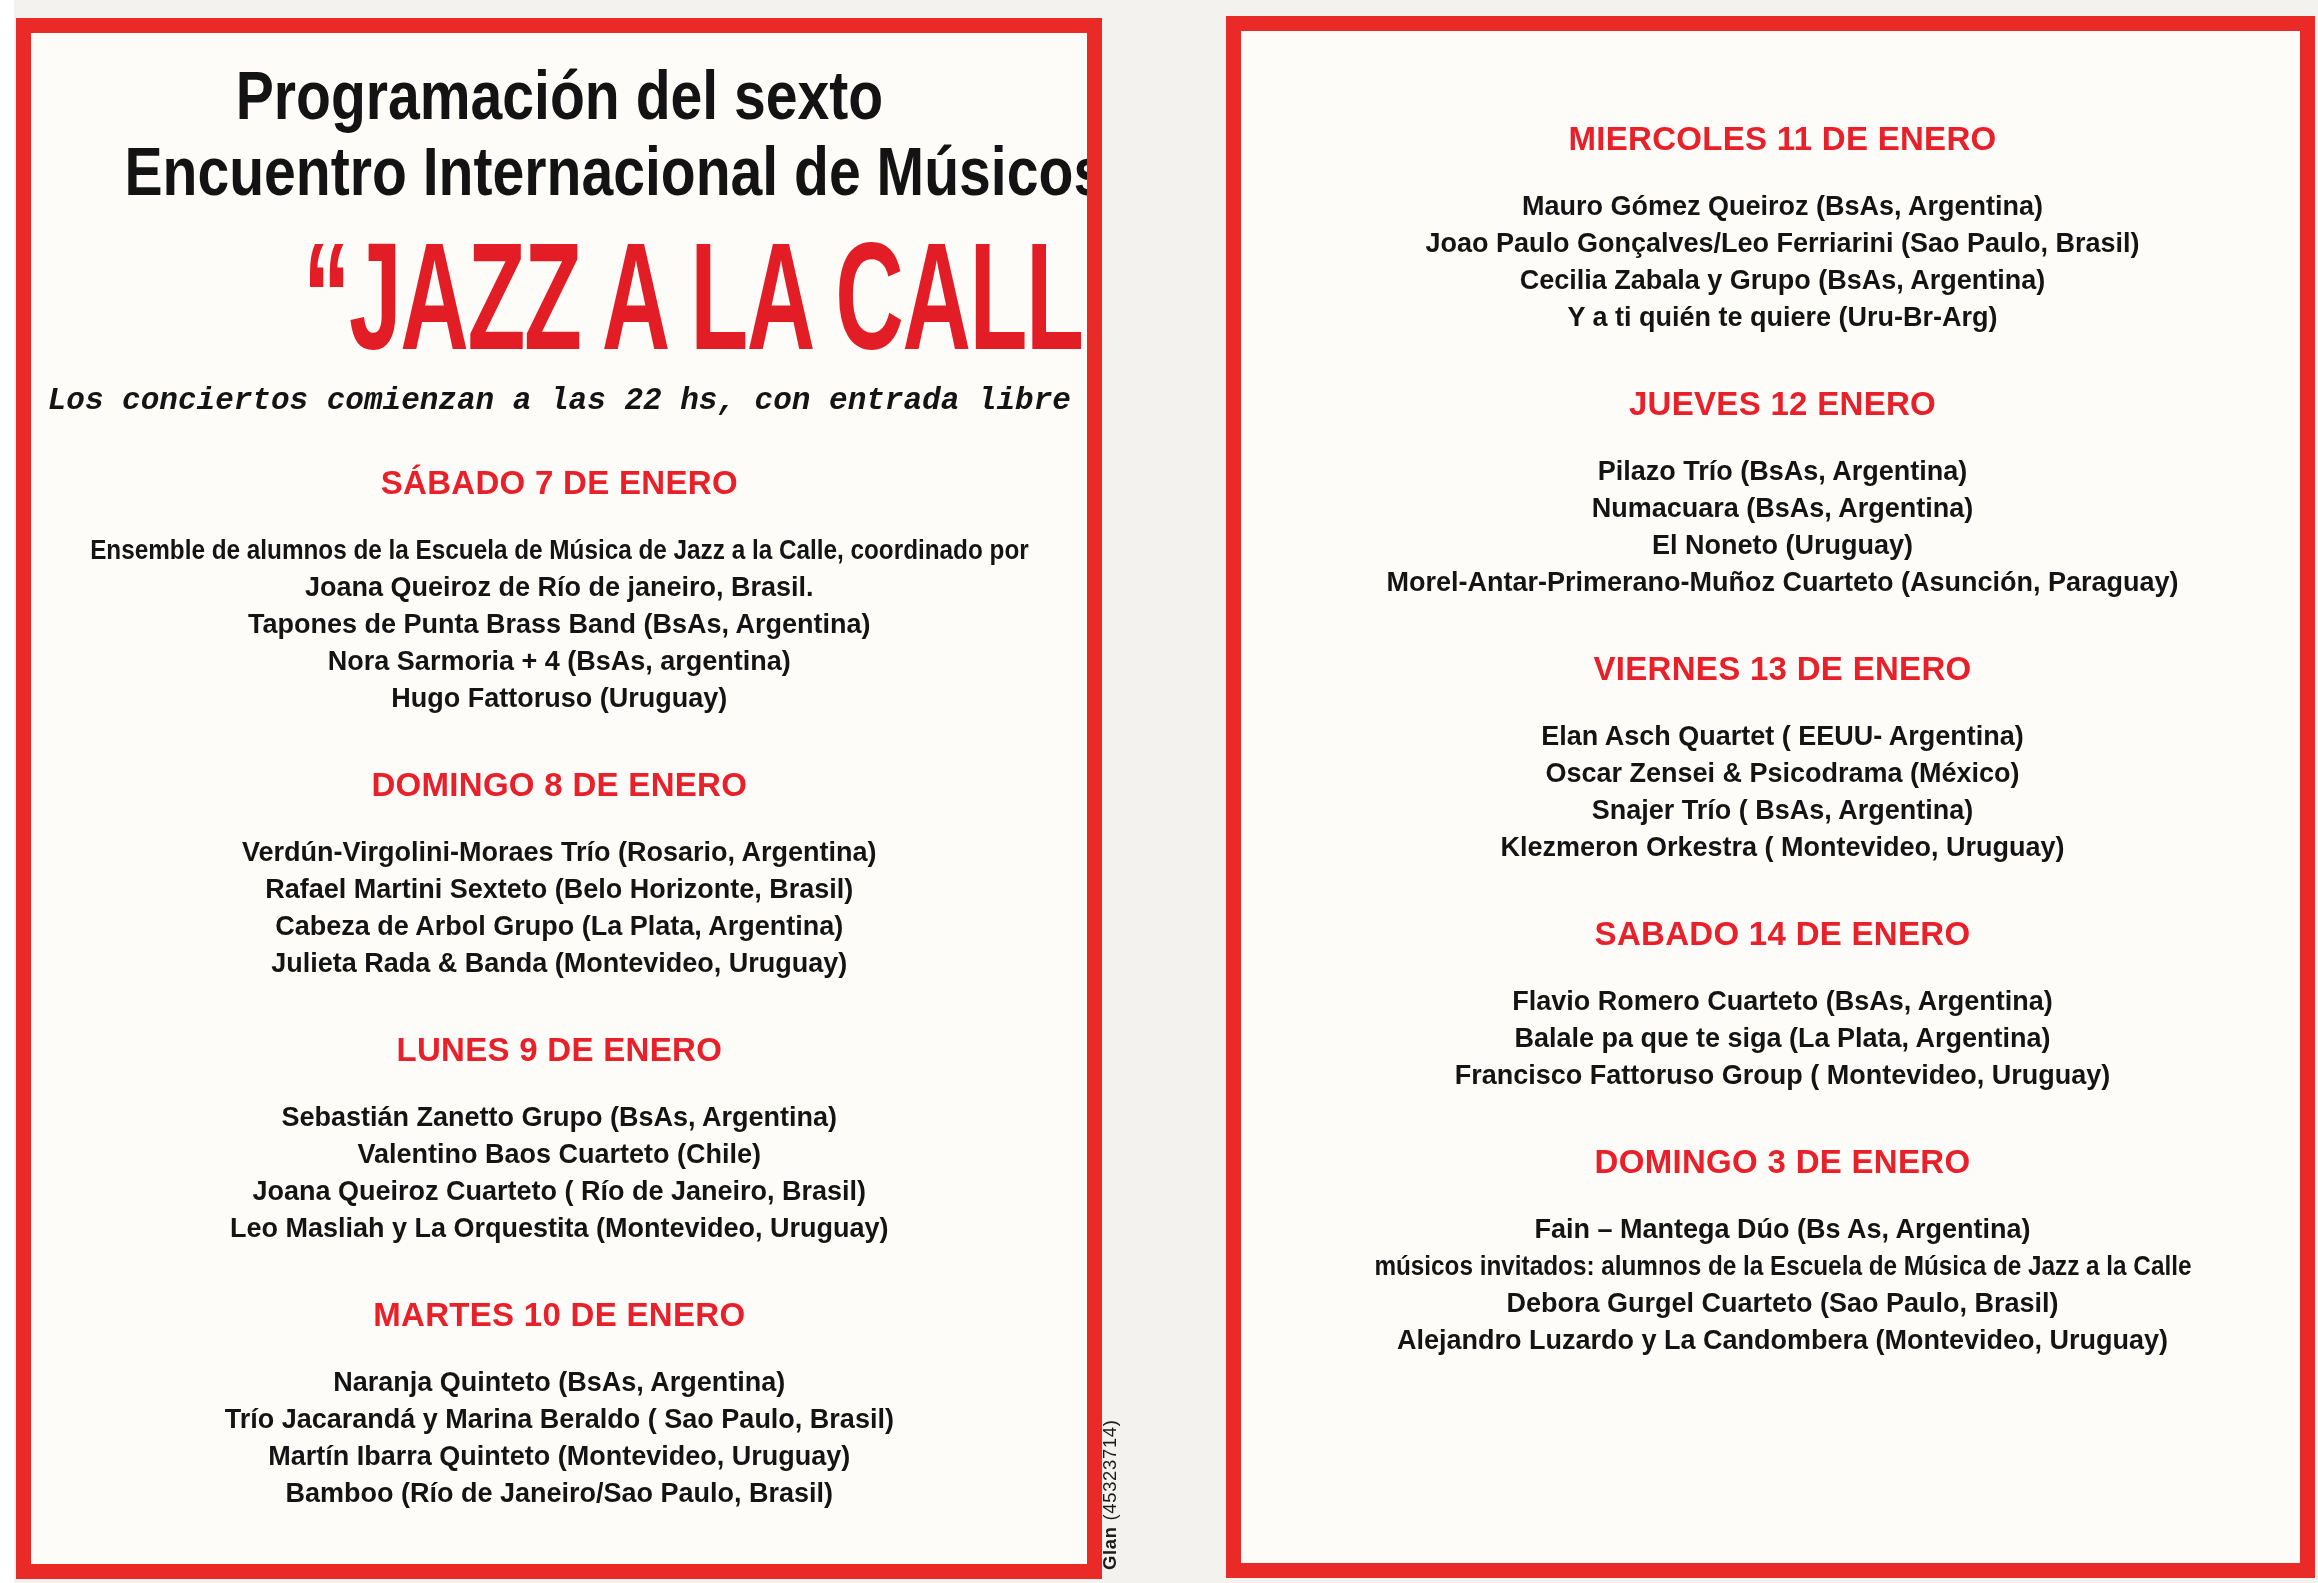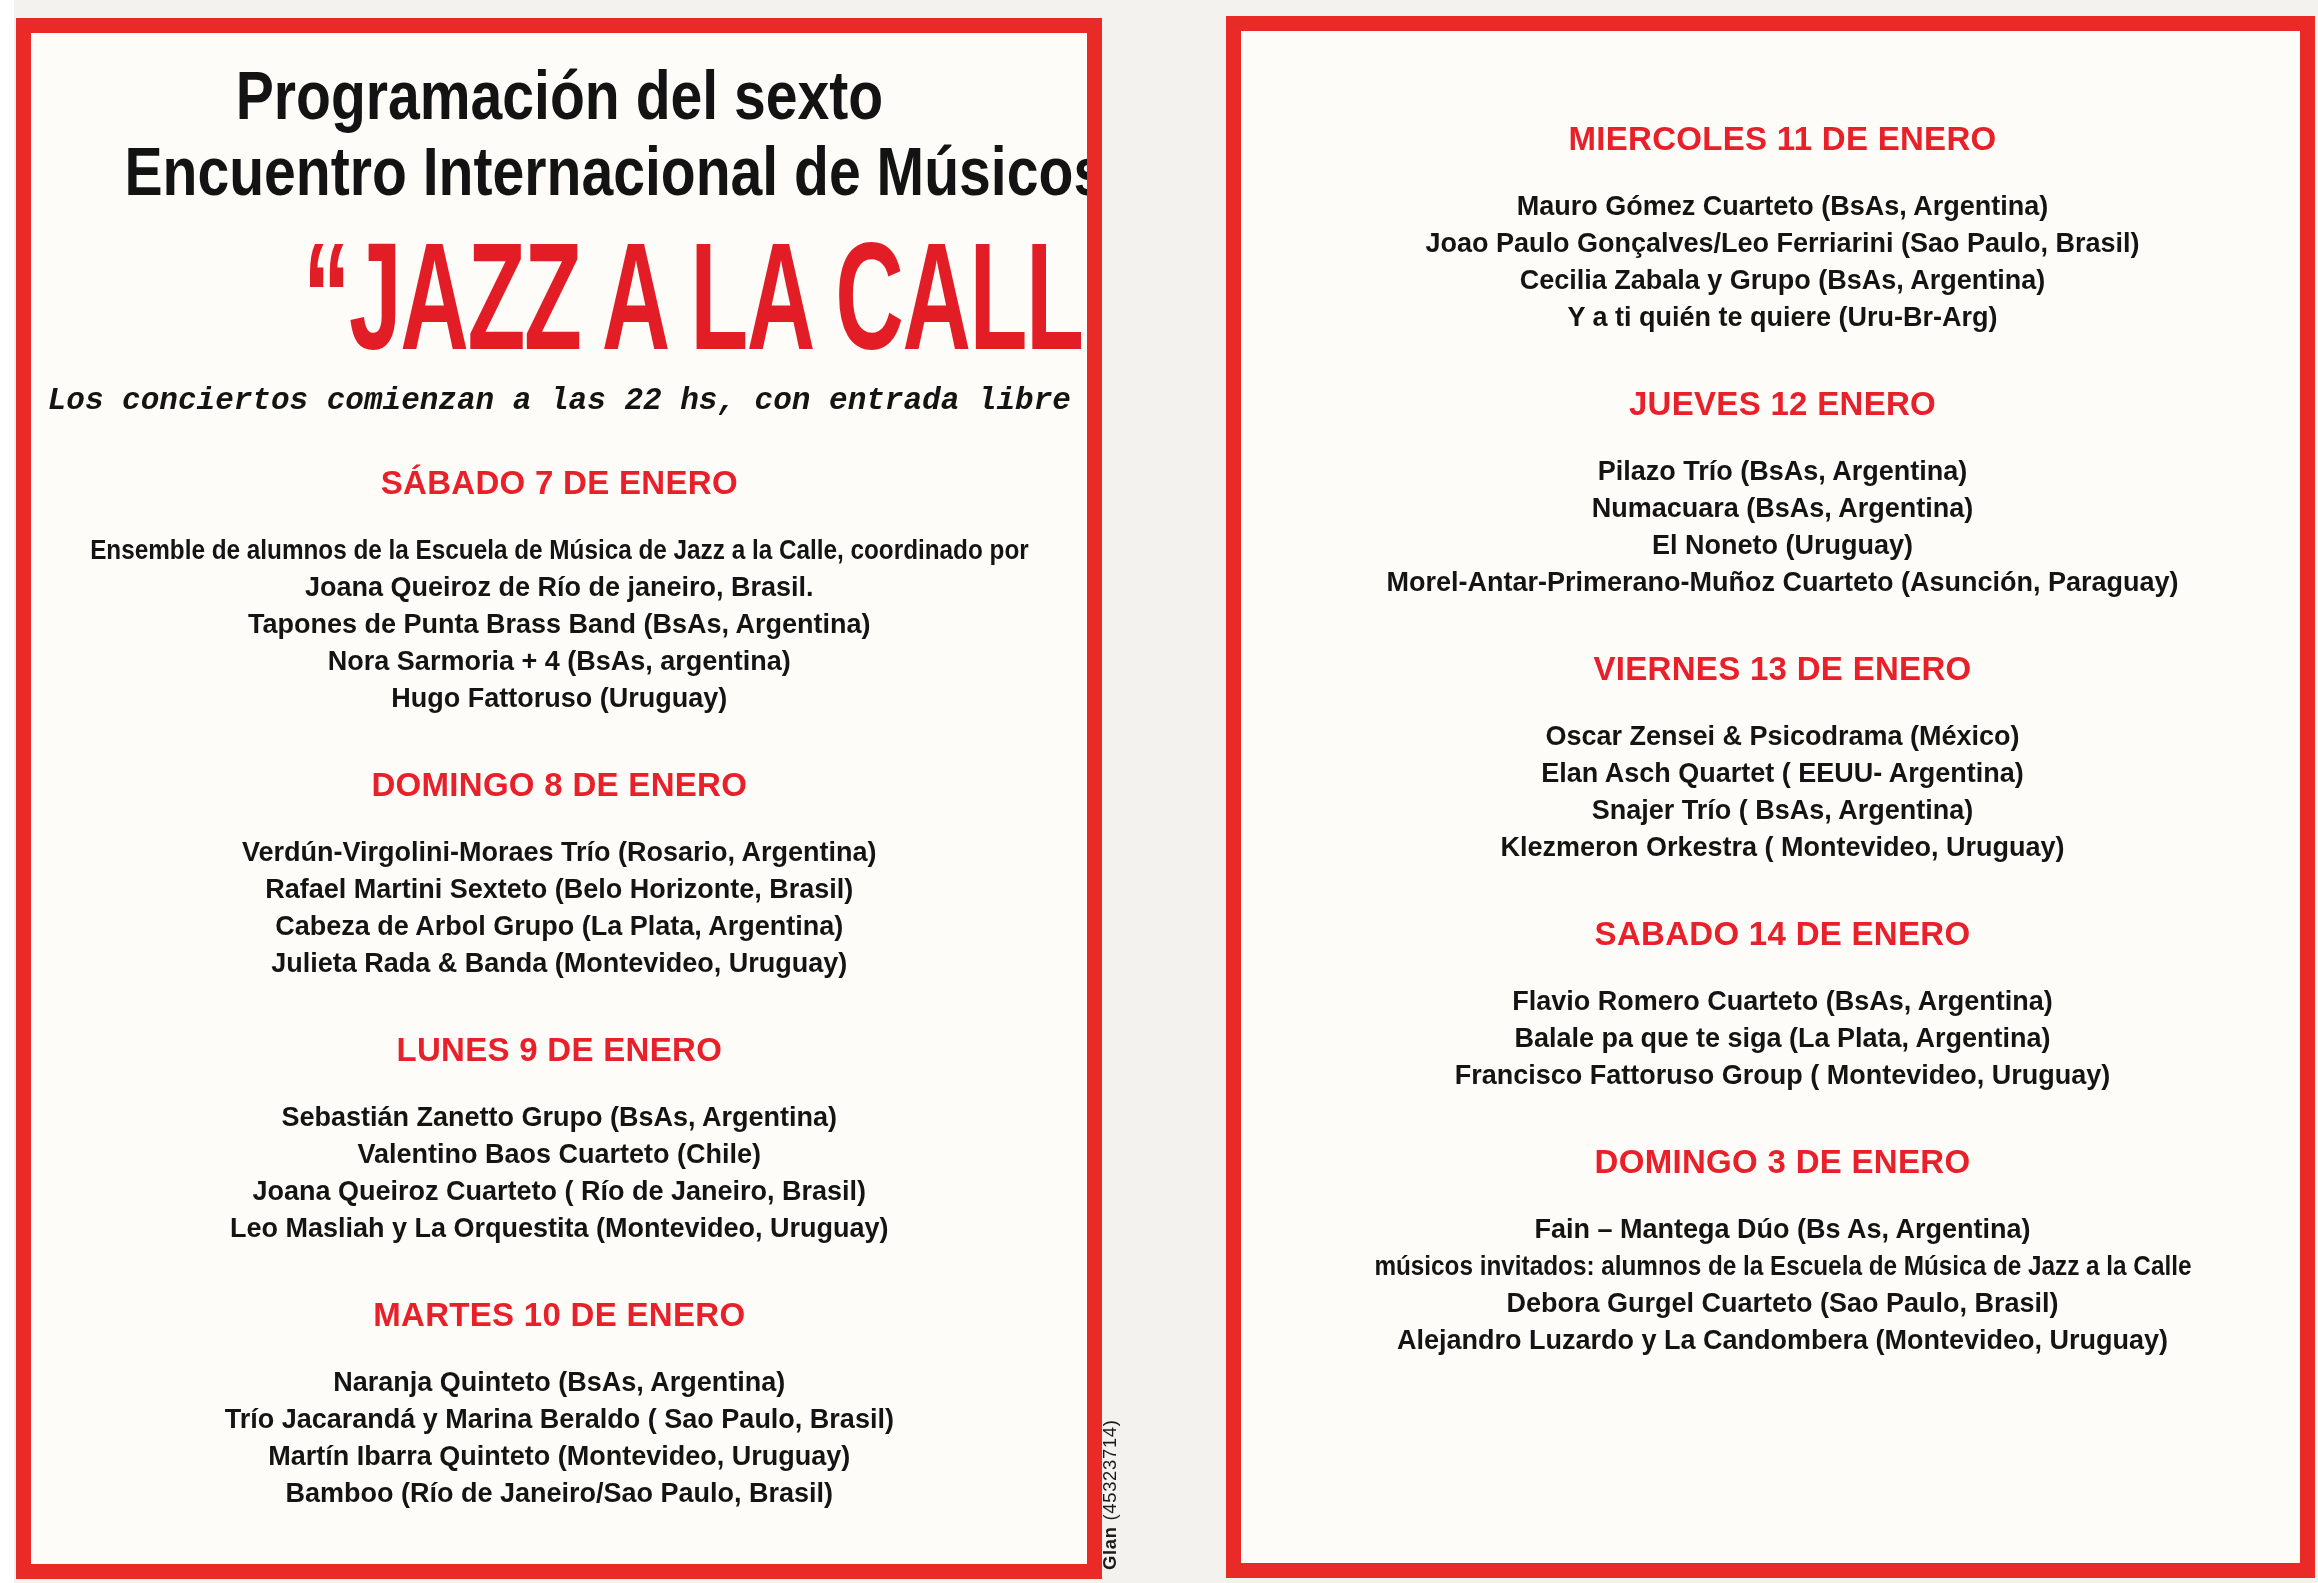--- a/index.html
+++ b/index.html
@@ -144,38 +144,38 @@
         <div class="item"><span class="txt">Bamboo (Río de Janeiro/Sao Paulo, Brasil)</span></div>
       </div>
     </div>
   </div>
 
   <div class="page" id="right-page">
     <div class="page-inner">
 
       <div class="section first-right">
         <div class="heading">MIERCOLES 11 DE ENERO</div>
-        <div class="item"><span class="txt">Mauro Gómez Cuarteto (BsAs, Argentina)</span></div>
+        <div class="item"><span class="txt">Mauro Gómez Queiroz (BsAs, Argentina)</span></div>
         <div class="item"><span class="txt">Joao Paulo Gonçalves/Leo Ferriarini (Sao Paulo, Brasil)</span></div>
         <div class="item"><span class="txt">Cecilia Zabala y Grupo (BsAs, Argentina)</span></div>
         <div class="item"><span class="txt">Y a ti quién te quiere (Uru-Br-Arg)</span></div>
       </div>
 
       <div class="section">
         <div class="heading">JUEVES 12 ENERO</div>
         <div class="item"><span class="txt">Pilazo Trío (BsAs, Argentina)</span></div>
         <div class="item"><span class="txt">Numacuara (BsAs, Argentina)</span></div>
         <div class="item"><span class="txt">El Noneto (Uruguay)</span></div>
         <div class="item"><span class="txt">Morel-Antar-Primerano-Muñoz Cuarteto (Asunción, Paraguay)</span></div>
       </div>
 
       <div class="section">
         <div class="heading">VIERNES 13 DE ENERO</div>
+        <div class="item"><span class="txt">Elan Asch Quartet ( EEUU- Argentina)</span></div>
         <div class="item"><span class="txt">Oscar Zensei &amp; Psicodrama (México)</span></div>
-        <div class="item"><span class="txt">Elan Asch Quartet ( EEUU- Argentina)</span></div>
         <div class="item"><span class="txt">Snajer Trío ( BsAs, Argentina)</span></div>
         <div class="item"><span class="txt">Klezmeron Orkestra ( Montevideo, Uruguay)</span></div>
       </div>
 
       <div class="section">
         <div class="heading">SABADO 14 DE ENERO</div>
         <div class="item"><span class="txt">Flavio Romero Cuarteto (BsAs, Argentina)</span></div>
         <div class="item"><span class="txt">Balale pa que te siga (La Plata, Argentina)</span></div>
         <div class="item"><span class="txt">Francisco Fattoruso Group ( Montevideo, Uruguay)</span></div>
       </div>

